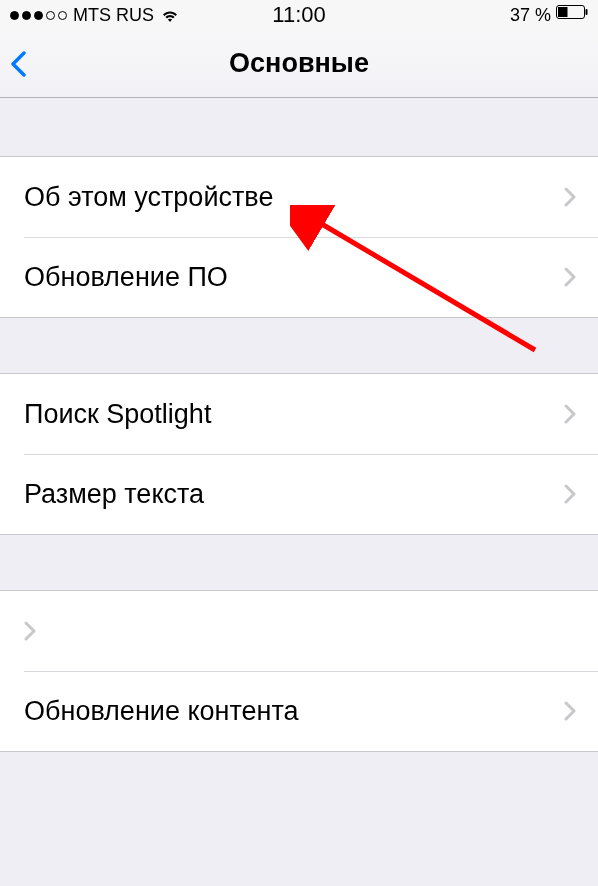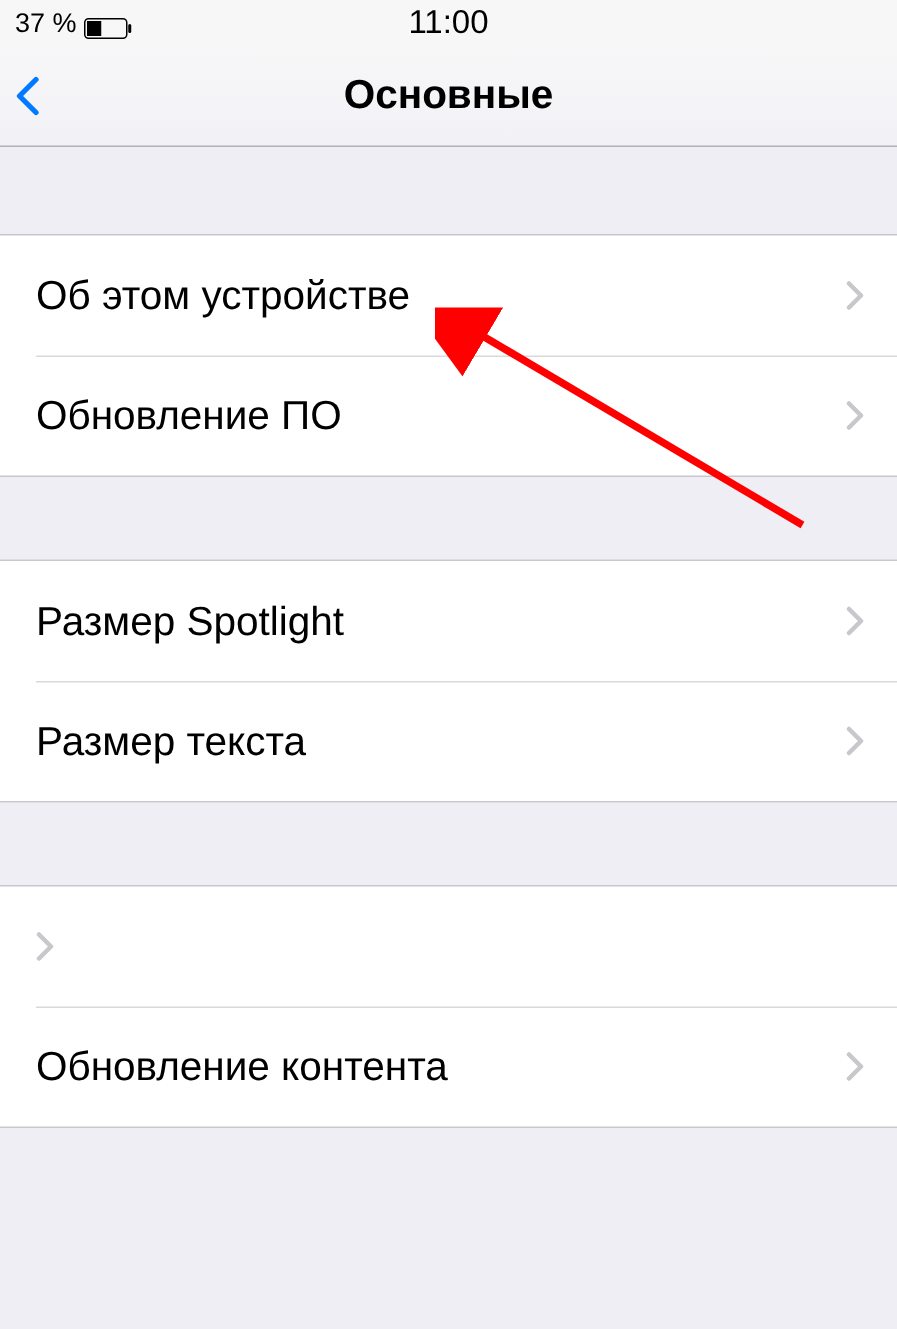--- a/index.html
+++ b/index.html
@@ -54,21 +54,21 @@
     }
     .status-center {
       position: absolute;
       left: 50%;
       transform: translateX(-50%);
       font-size: 22px;
       font-weight: 500;
     }
     .status-right {
       display: flex;
-      align-items: flex-end;
+      align-items: flex-start;
       gap: 5px;
       font-size: 18px;
     }
     .battery-icon {
       display: flex;
       align-items: center;
     }
     .nav-bar {
       height: 68px;
       display: flex;
@@ -141,20 +141,37 @@
     .annotation-arrow {
       position: absolute;
       pointer-events: none;
       z-index: 100;
     }
   </style>
 </head>
 <body>
 
 <div class="status-bar">
+  <div class="status-left">
+    <div class="signal-dots">
+      <div class="dot filled"></div>
+      <div class="dot filled"></div>
+      <div class="dot filled"></div>
+      <div class="dot"></div>
+      <div class="dot"></div>
+    </div>
+    <span class="carrier">MTS RUS</span>
+    <span class="wifi-icon">
+      <svg width="20" height="15" viewBox="0 0 20 15">
+        <path d="M10 14 C10 14 8 11.5 8 11.5 C8.5 11 9.2 10.7 10 10.7 C10.8 10.7 11.5 11 12 11.5 L10 14 Z" fill="#000"></path>
+        <path d="M5.5 9 C6.7 7.8 8.3 7.1 10 7.1 C11.7 7.1 13.3 7.8 14.5 9 L13 10.5 C12.2 9.7 11.1 9.2 10 9.2 C8.9 9.2 7.8 9.7 7 10.5 Z" fill="#000"></path>
+        <path d="M3 6.5 C4.9 4.6 7.4 3.5 10 3.5 C12.6 3.5 15.1 4.6 17 6.5 L15.5 8 C14 6.5 12.1 5.6 10 5.6 C7.9 5.6 6 6.5 4.5 8 Z" fill="#000"></path>
+      </svg>
+    </span>
+  </div>
   <div class="status-center">11:00</div>
   <div class="status-right">
     <span>37 %</span>
     <span class="battery-icon">
       <svg width="32" height="14" viewBox="0 0 32 14">
         <rect x="0.5" y="0.5" width="28" height="13" rx="2.5" fill="none" stroke="#000" stroke-width="1"></rect>
         <rect x="2" y="2" width="9.5" height="10" fill="#000"></rect>
         <rect x="29.5" y="4" width="2" height="6" rx="1" fill="#000"></rect>
       </svg>
     </span>
@@ -191,21 +208,21 @@
             <polyline points="2,2 10,10 2,18" fill="none" stroke="#c7c7cc" stroke-width="3" stroke-linecap="round" stroke-linejoin="round"></polyline>
           </svg>
       </span>
     </div>
   </div>
 
   <div class="group-gap"></div>
 
   <div class="group">
     <div class="row">
-      <span class="row-label">Размер Spotlight</span>
+      <span class="row-label">Поиск Spotlight</span>
       <span class="chevron-right">
         <svg width="12" height="20" viewBox="0 0 12 20">
             <polyline points="2,2 10,10 2,18" fill="none" stroke="#c7c7cc" stroke-width="3" stroke-linecap="round" stroke-linejoin="round"></polyline>
           </svg>
       </span>
     </div>
     <div class="row">
       <span class="row-label">Размер текста</span>
       <span class="chevron-right">
         <svg width="12" height="20" viewBox="0 0 12 20">

